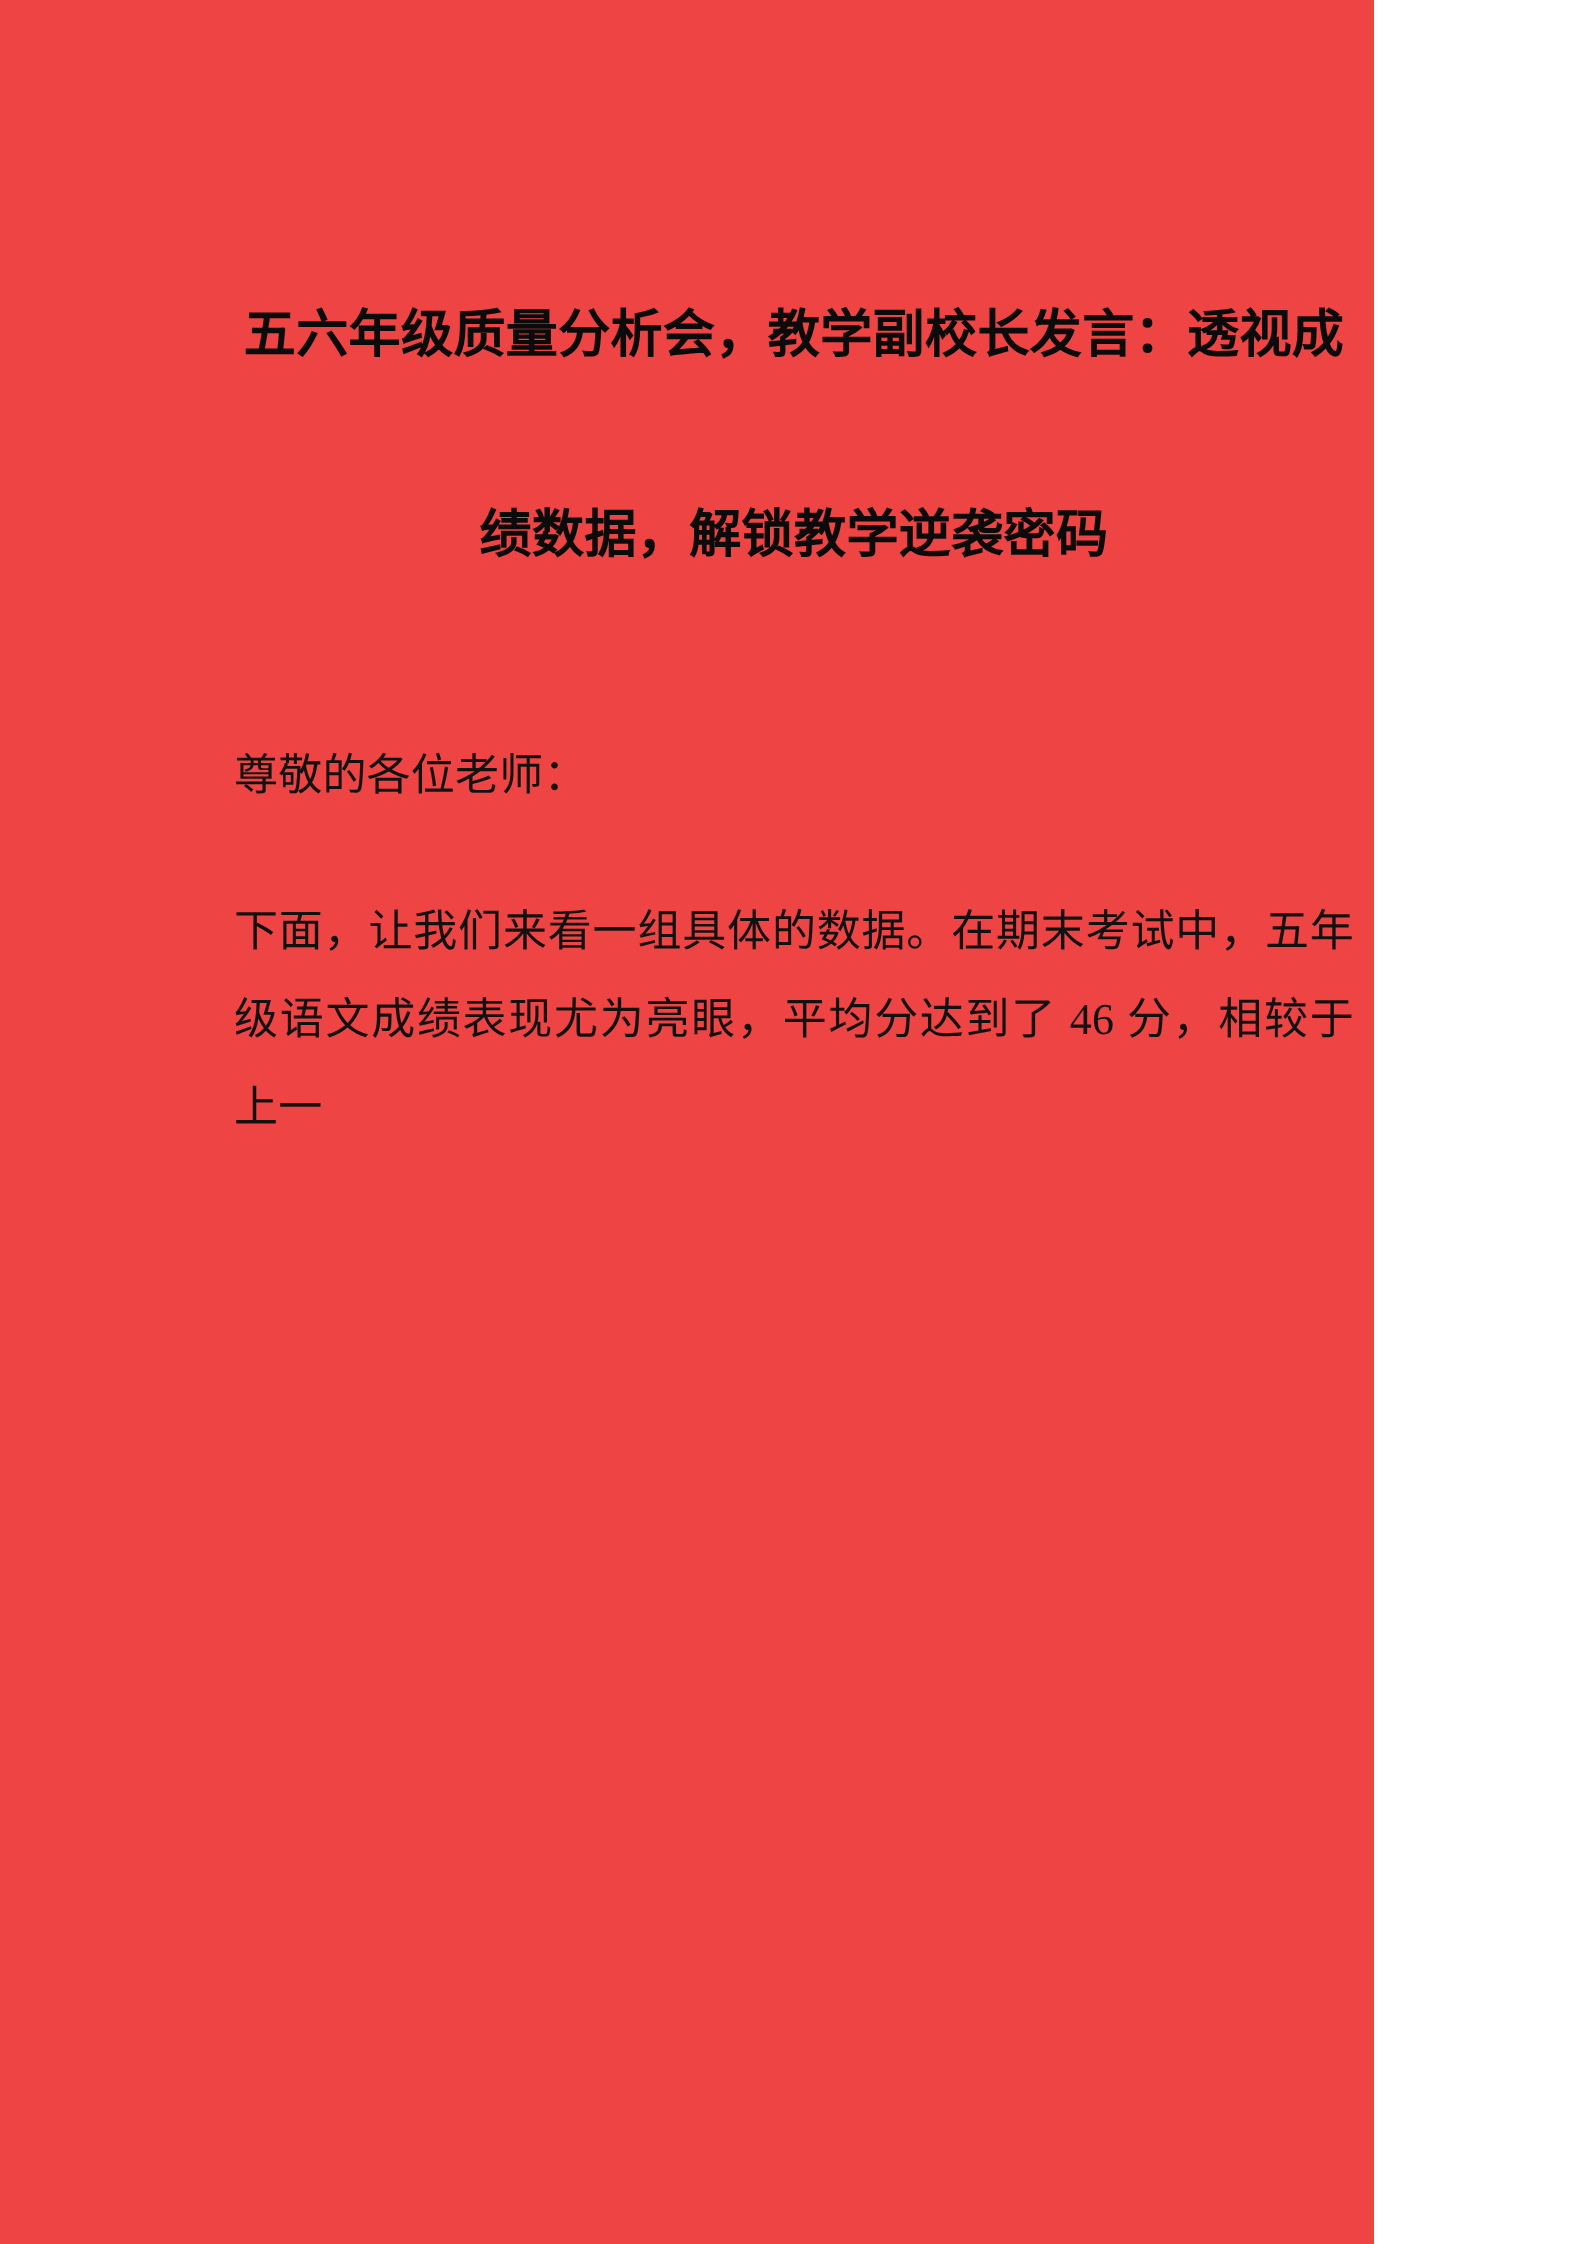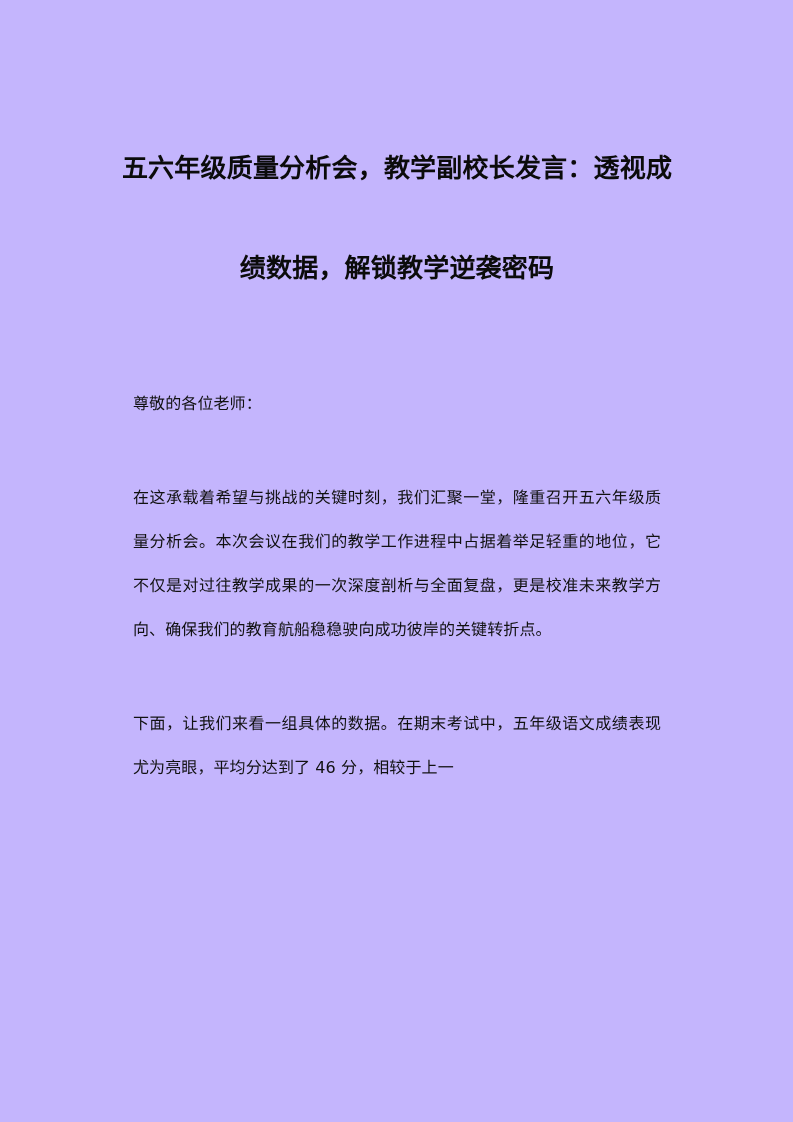--- a/index.html
+++ b/index.html
@@ -8,25 +8,26 @@
     background: #ffffff;
   }
 
   body {
     font-family: "DejaVu Sans", "Liberation Sans", sans-serif;
     -webkit-font-smoothing: antialiased;
   }
 
   .page {
     position: relative;
-    width: 793px;
+    width: 687px;
     height: 1122px;
-    background: #c4b5fd;
+    background: #ef4444;
     overflow: hidden;
     box-sizing: border-box;
+    font-family: Liberation Serif, serif;
   }
 
   .content {
     position: absolute;
     left: 117px;
     top: 0;
     width: 560px;
   }
 
   
@@ -37,22 +38,22 @@
     font-weight: 700;
     line-height: 100px;
     color: #0b0b0b;
     text-align: center;
     letter-spacing: 0.2px;
     word-break: break-all;
   }
 
   
   .body-block {
-    margin: 16px;
-    font-size: 16px;
+    margin: 0;
+    font-size: 22px;
     font-weight: 400;
     line-height: 44px;
     color: #111111;
     text-align: justify;
     text-justify: inter-character;
     word-break: break-all;
     letter-spacing: 0.1px;
   }
 
   .salutation {
@@ -76,19 +77,18 @@
 <body>
 
 <div class="page">
   <div class="content">
 
     <h1 class="doc-title">五六年级质量分析会，教学副校长发言：透视成绩数据，解锁教学逆袭密码</h1>
 
     <p class="body-block salutation">尊敬的各位老师：</p>
 
 
-    <p class="body-block para">在这承载着希望与挑战的关键时刻，我们汇聚一堂，隆重召开五六年级质量分析会。本次会议在我们的教学工作进程中占据着举足轻重的地位，它不仅是对过往教学成果的一次深度剖析与全面复盘，更是校准未来教学方向、确保我们的教育航船稳稳驶向成功彼岸的关键转折点。</p>
 
 
     <p class="body-block para para-last">下面，让我们来看一组具体的数据。在期末考试中，五年级语文成绩表现尤为亮眼，平均分达到了 46 分，相较于上一</p>
 
   </div>
 </div>
 
 </body></html>

